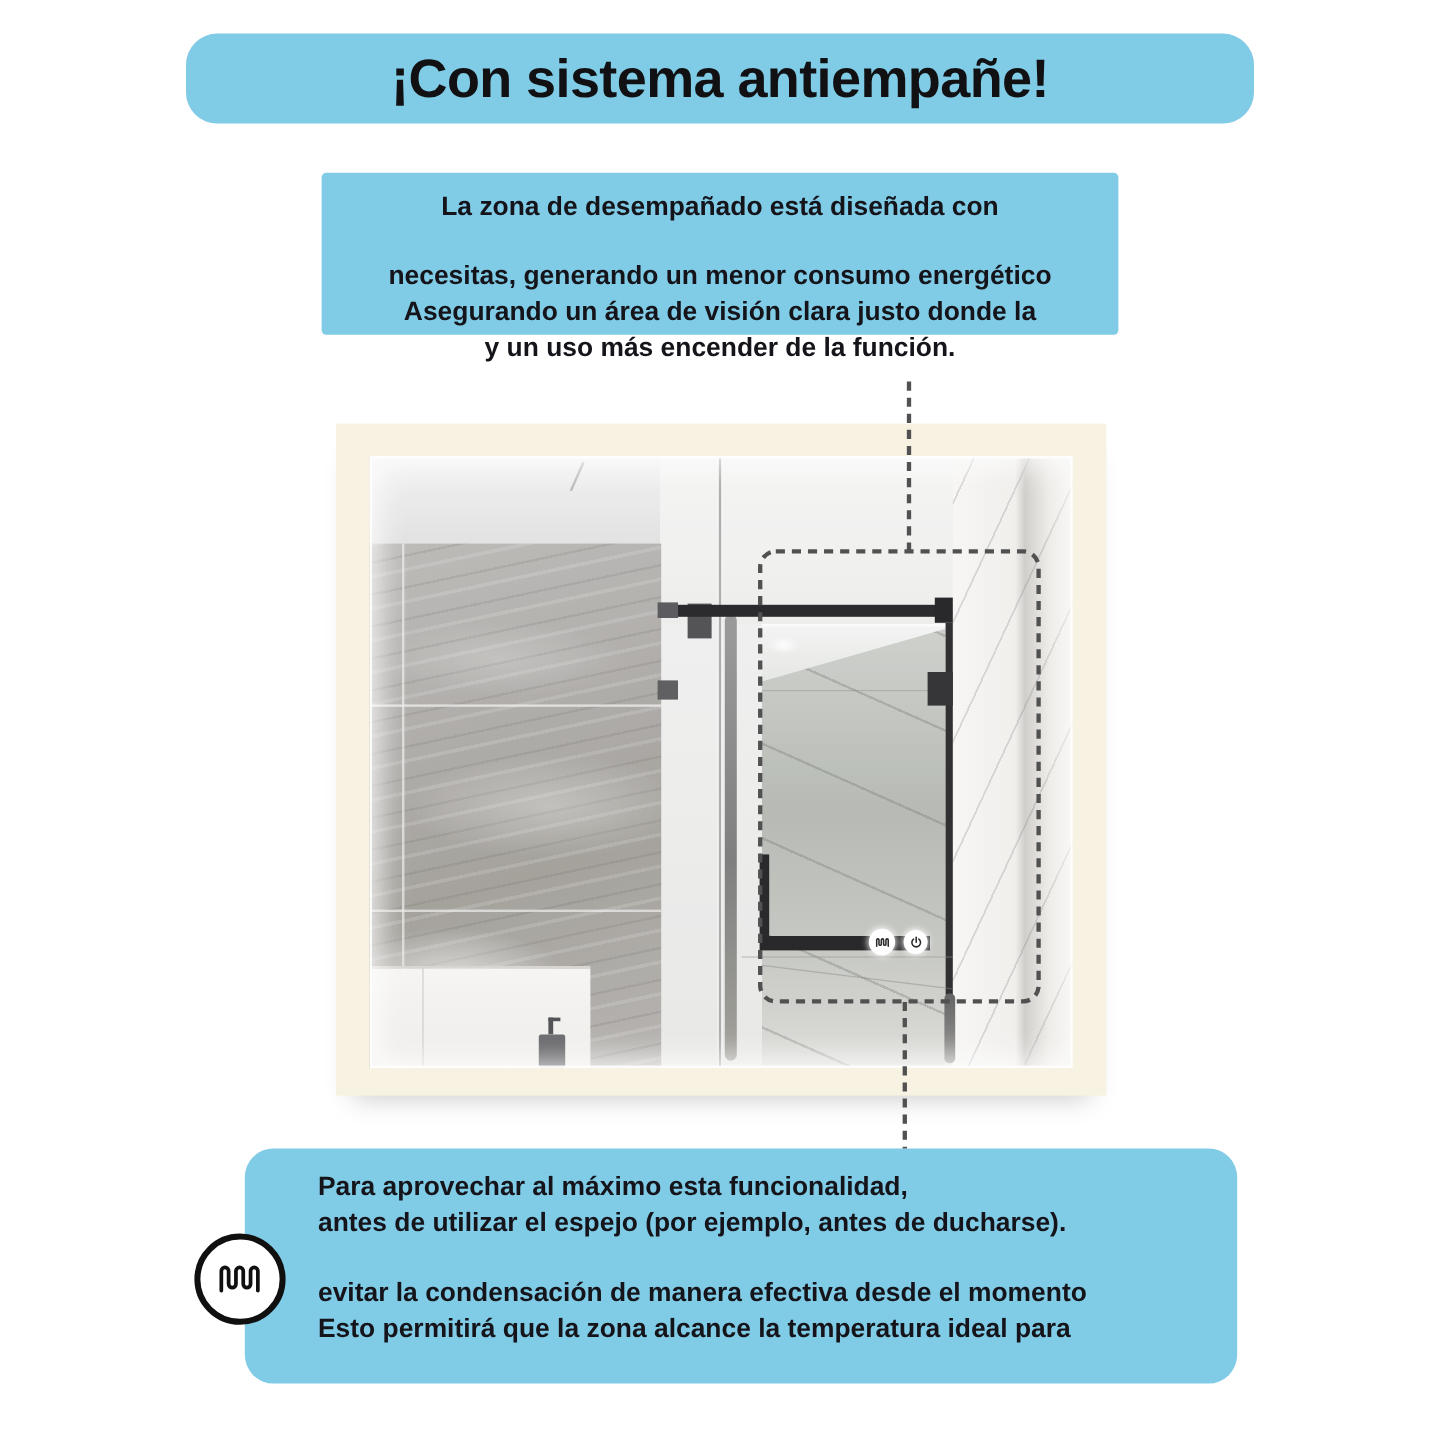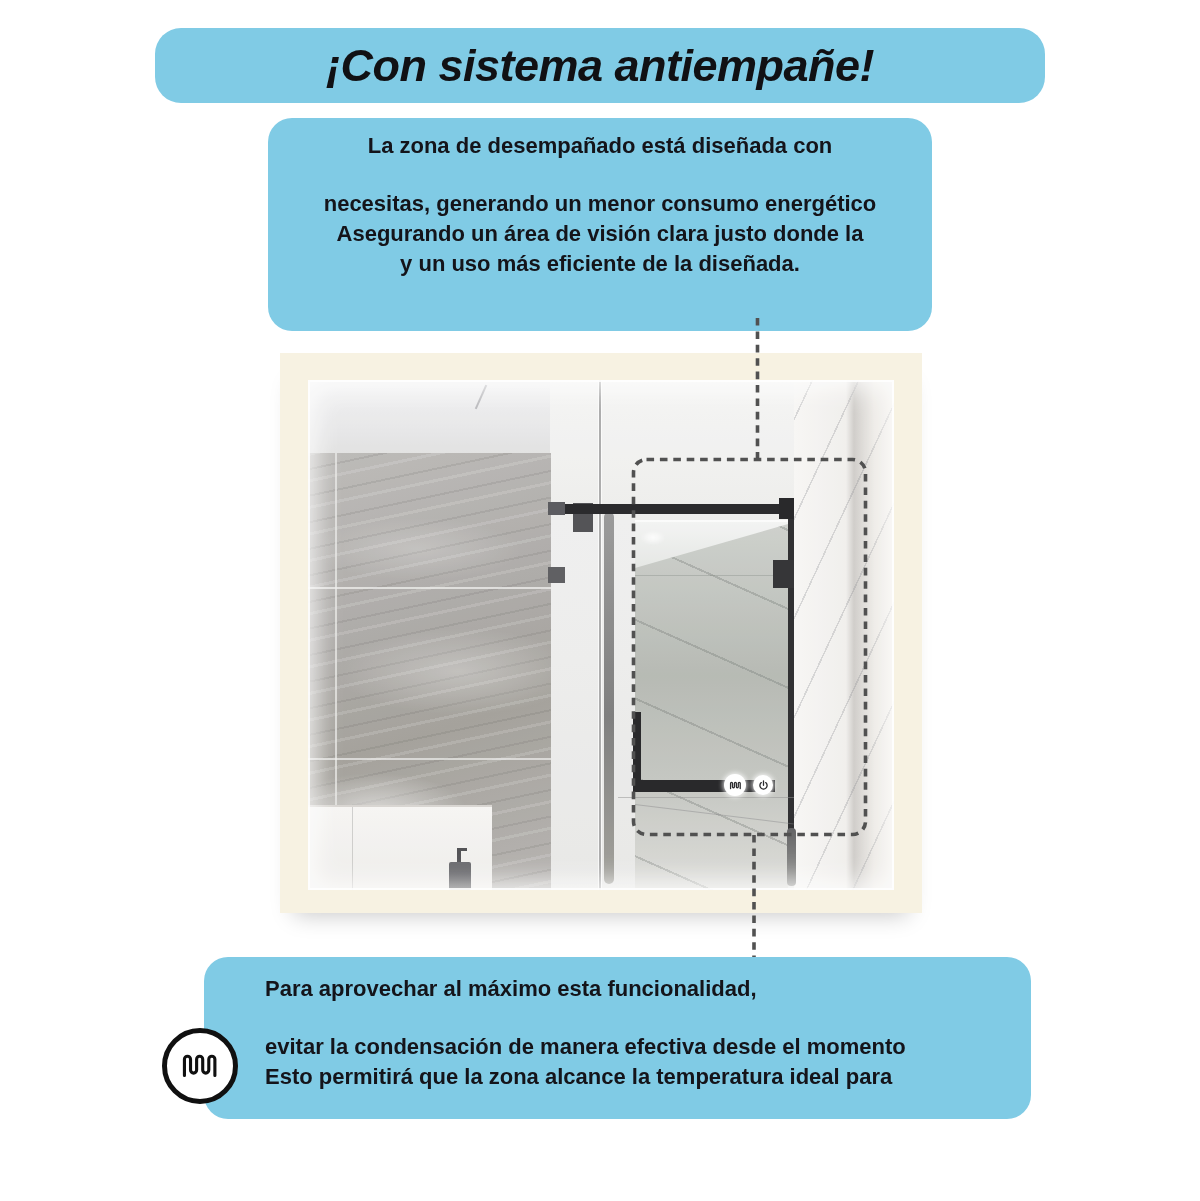--- a/index.html
+++ b/index.html
@@ -5,27 +5,27 @@
   html,body{margin:0;padding:0;background:#ffffff;}
   .page{
     position:relative;width:1200px;height:1201px;margin:0 auto;overflow:hidden;
     background:#ffffff;font-family:"Liberation Sans","DejaVu Sans",sans-serif;color:#111114;
   }
   
   .banner{
     position:absolute;left:155px;top:28px;width:890px;height:75px;border-radius:26px;
     background:#80CBE5;display:flex;align-items:center;justify-content:center;
   }
-  .banner .title{font-size:45px;font-weight:700;letter-spacing:-0.5px;color:#111114;font-style:italic;}
+  .banner .title{font-size:45px;font-weight:700;letter-spacing:-0.5px;color:#111114;}
   .box-top{
-    position:absolute;left:268px;top:118px;width:664px;height:213px;border-radius:24px;
+    position:absolute;left:268px;top:144px;width:664px;height:135px;border-radius:4px;
     background:#80CBE5;box-sizing:border-box;padding:13px 28px 0 28px;text-align:center;
   }
   .box-bottom{
-    position:absolute;left:204px;top:957px;width:827px;height:162px;border-radius:24px;
+    position:absolute;left:204px;top:957px;width:827px;height:196px;border-radius:24px;
     background:#80CBE5;box-sizing:border-box;padding:17px 20px 16px 61px;text-align:left;
   }
   .txt-line{font-size:22px;line-height:30px;font-weight:700;color:#14141a;white-space:nowrap;}
   .box-top .txt-line{margin:0 auto;}
   .para-gap{height:28px;}
   
   .badge{
     position:absolute;left:162px;top:1028px;width:76px;height:76px;border-radius:50%;
     background:#ffffff;border:5px solid #101010;box-sizing:border-box;z-index:30;
     display:flex;align-items:center;justify-content:center;
@@ -113,21 +113,21 @@
 
   <div class="banner">
     <div class="title">¡Con sistema antiempañe!</div>
   </div>
 
   <div class="box-top">
     <div class="txt-line">La zona de desempañado está diseñada con</div>
     <div class="para-gap"></div>
     <div class="txt-line">necesitas, generando un menor consumo energético</div>
     <div class="txt-line">Asegurando un área de visión clara justo donde la</div>
-    <div class="txt-line">y un uso más eficiente de la diseñada.</div>
+    <div class="txt-line">y un uso más encender de la función.</div>
   </div>
 
   <div class="photo">
     <div class="mirror">
       <div class="m-ceiling"></div>
       <div class="m-vein-ceiling"></div>
       <div class="m-wall-top-mid"></div>
       <div class="m-wall-right"></div>
       <div class="m-slab"></div>
       <div class="m-slab-seam-v"></div>
@@ -171,20 +171,21 @@
         </svg>
       </div>
 
       <div class="m-glow"></div>
       <div class="m-fog"></div>
     </div>
   </div>
 
   <div class="box-bottom">
     <div class="txt-line">Para aprovechar al máximo esta funcionalidad,</div>
+    <div class="txt-line">antes de utilizar el espejo (por ejemplo, antes de ducharse).</div>
     <div class="para-gap"></div>
     <div class="txt-line">evitar la condensación de manera efectiva desde el momento</div>
     <div class="txt-line">Esto permitirá que la zona alcance la temperatura ideal para</div>
   </div>
 
   <div class="badge">
     <svg width="48" height="46" viewBox="0 0 70 68" fill="none">
       <path d="M12 48 V24 A4.5 4.5 0 0 1 21 24 V40 A4.5 4.5 0 0 0 30 40 V24 A4.5 4.5 0 0 1 39 24 V40 A4.5 4.5 0 0 0 48 40 V24 A4.5 4.5 0 0 1 57 24 V48" stroke="#101010" stroke-width="4.6" stroke-linecap="round"></path>
     </svg>
   </div>

